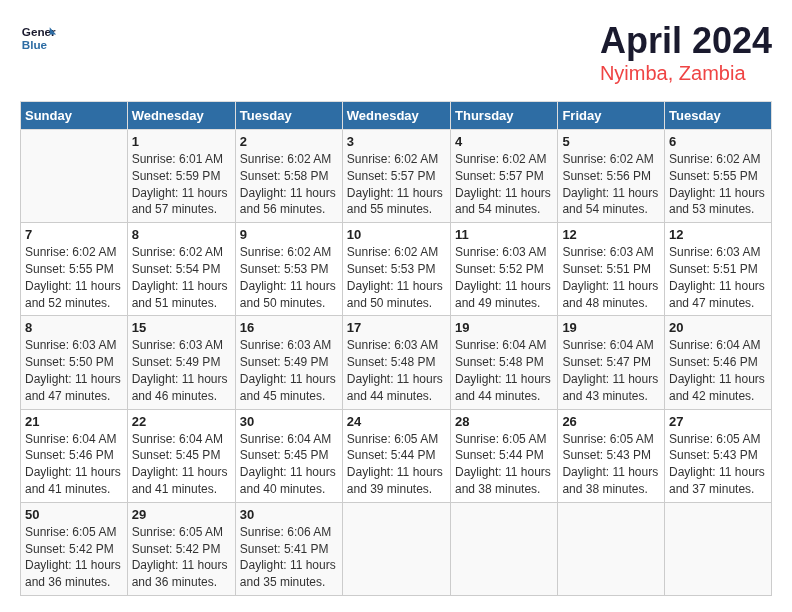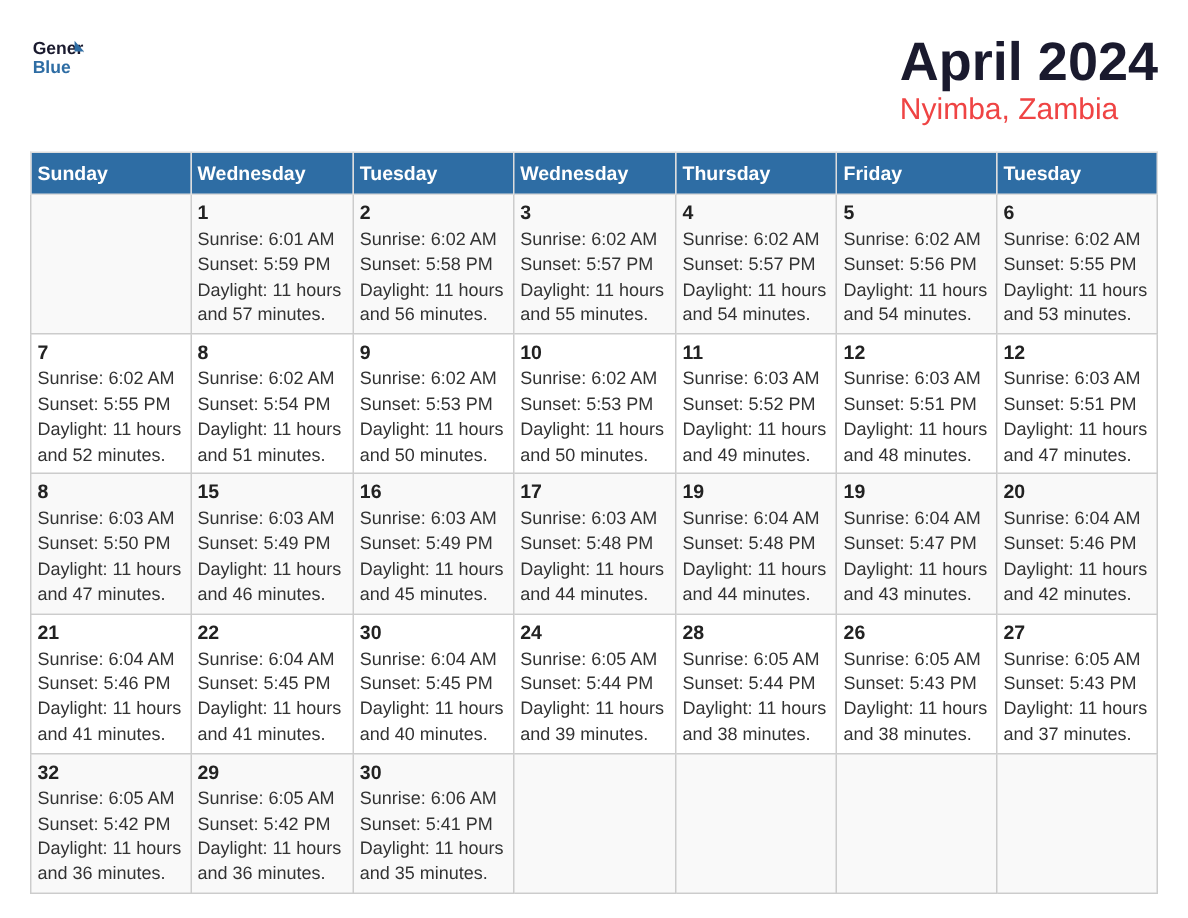--- a/index.html
+++ b/index.html
@@ -216,21 +216,21 @@
           <div class="day-num">26</div>
           <div class="day-info">Sunrise: 6:05 AM<br>Sunset: 5:43 PM<br>Daylight: 11 hours<br>and 38 minutes.</div>
         </td>
         <td>
           <div class="day-num">27</div>
           <div class="day-info">Sunrise: 6:05 AM<br>Sunset: 5:43 PM<br>Daylight: 11 hours<br>and 37 minutes.</div>
         </td>
       </tr>
       <tr>
         <td>
-          <div class="day-num">32</div>
+          <div class="day-num">50</div>
           <div class="day-info">Sunrise: 6:05 AM<br>Sunset: 5:42 PM<br>Daylight: 11 hours<br>and 36 minutes.</div>
         </td>
         <td>
           <div class="day-num">29</div>
           <div class="day-info">Sunrise: 6:05 AM<br>Sunset: 5:42 PM<br>Daylight: 11 hours<br>and 36 minutes.</div>
         </td>
         <td>
           <div class="day-num">30</div>
           <div class="day-info">Sunrise: 6:06 AM<br>Sunset: 5:41 PM<br>Daylight: 11 hours<br>and 35 minutes.</div>
         </td>

